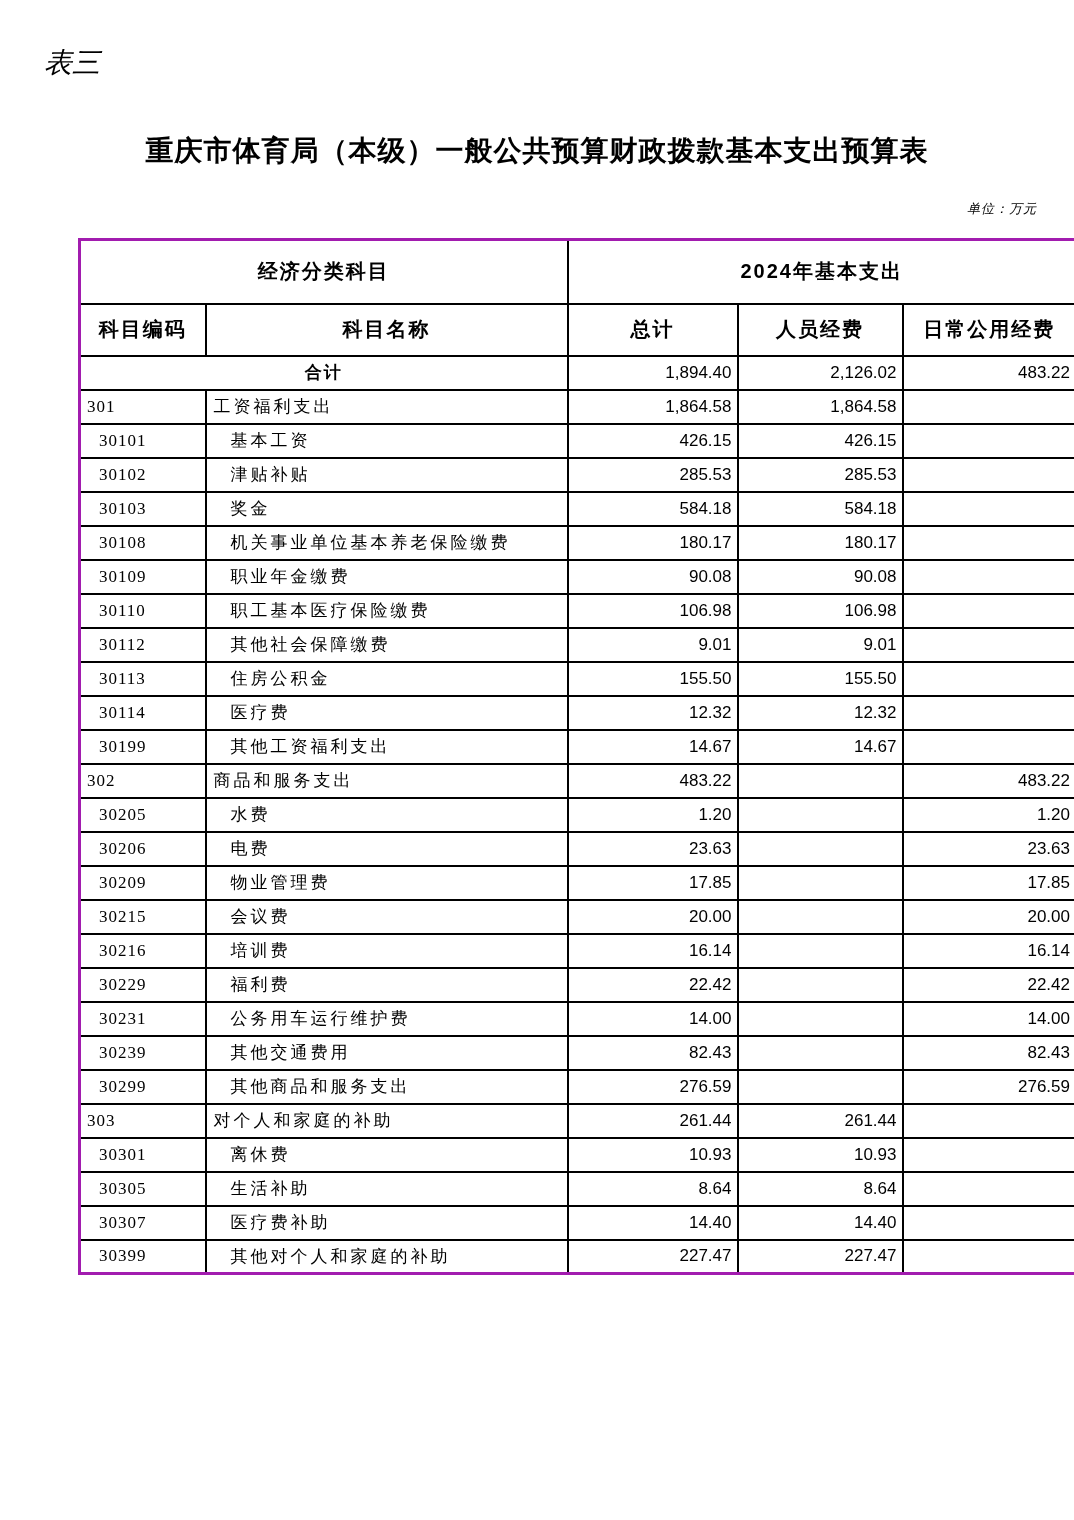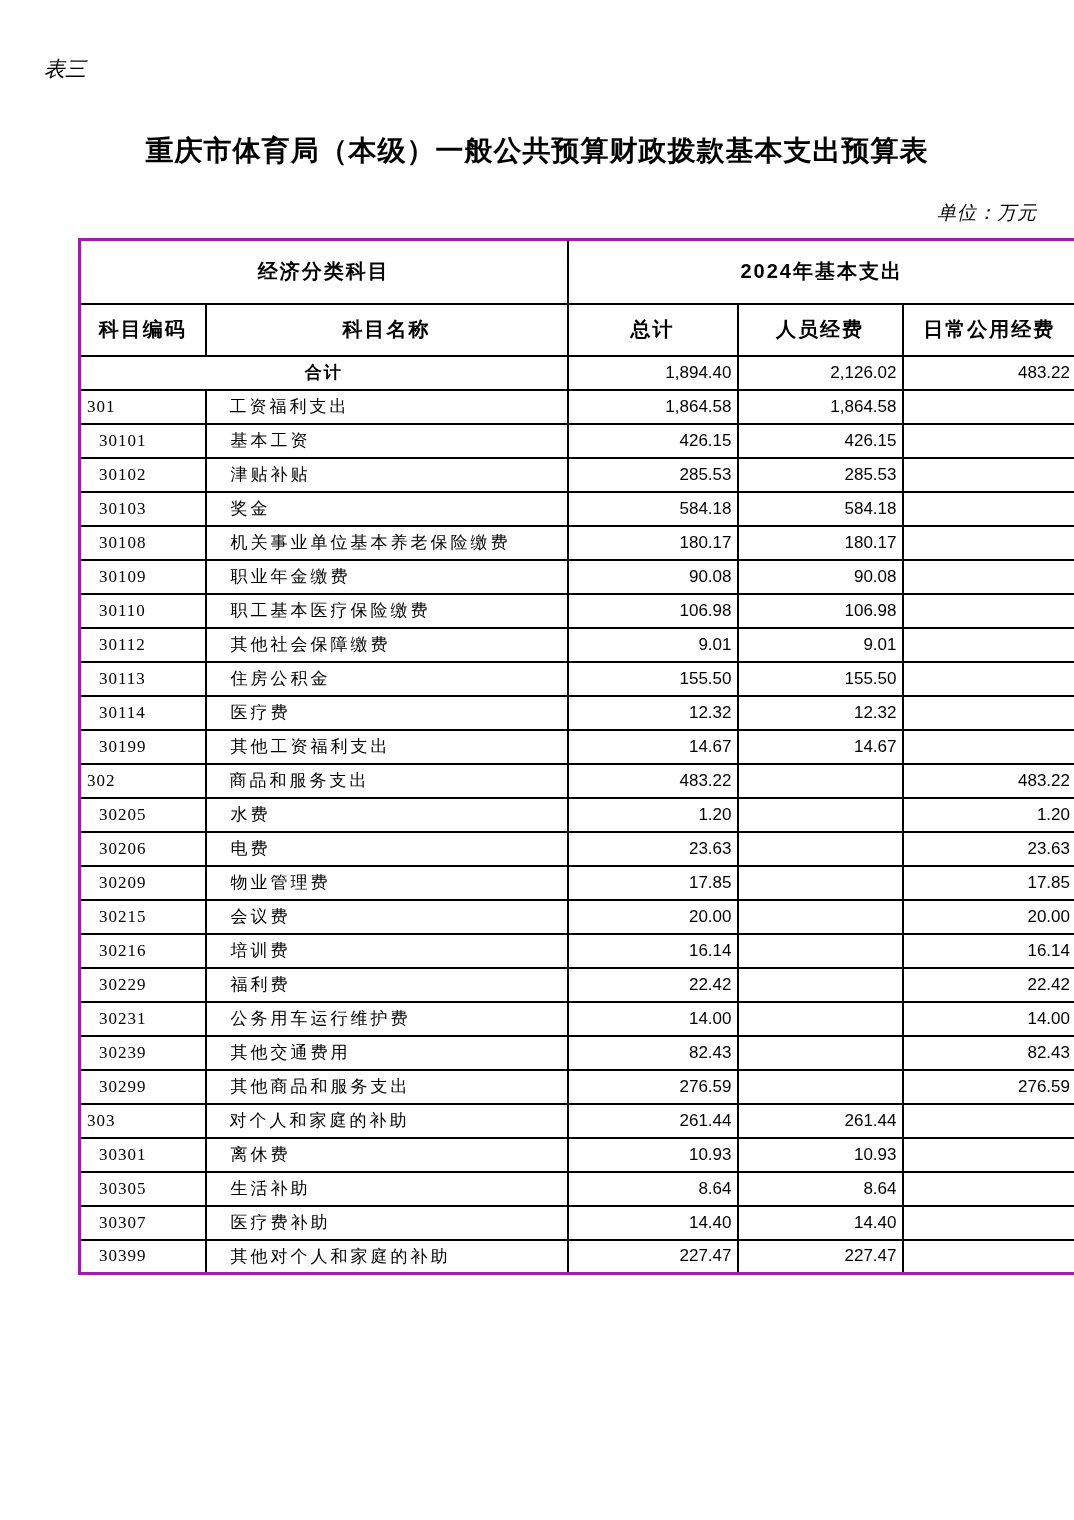--- a/index.html
+++ b/index.html
@@ -7,35 +7,35 @@
   body {
     width: 1074px; height: 1520px;
     position: relative;
     font-family: "Liberation Serif", serif;
     color: #000;
     overflow: hidden;
   }
   .page { position: absolute; inset: 0; background: #fff; }
 
   .table-label {
-    position: absolute; left: 44px; top: 55px;
-    font-size: 21px; font-style: italic;
+    position: absolute; left: 44px; top: 44px;
+    font-size: 28px; font-style: italic;
     font-family: "Liberation Serif", serif;
   }
   .doc-title {
     position: absolute; left: 0; top: 120px; width: 1074px;
     text-align: center;
     font-size: 28px; font-weight: 700;
     font-family: "Liberation Sans", sans-serif;
     letter-spacing: 1px;
     margin-top: 12px;
   }
   .unit-note {
     position: absolute; top: 200px; right: 37px;
-    font-size: 19px; font-style: italic;
+    font-size: 13px; font-style: italic;
     font-family: "Liberation Serif", serif;
     letter-spacing: 1px;
   }
 
   table.budget-table {
     position: absolute; left: 40px; top: 238px;
     width: 997px;
     border-collapse: collapse;
     table-layout: fixed;
     border: 3px solid #a21caf;
@@ -69,21 +69,21 @@
   .cell-code {
     font-family: "Liberation Serif", serif;
     text-align: left;
     padding-left: 6px;
     letter-spacing: 1px;
   }
   tr.sub .cell-code { padding-left: 18px; }
   .cell-name {
     font-family: "Liberation Serif", serif;
     text-align: left;
-    padding-left: 23px;
+    padding-left: 7px;
     letter-spacing: 3px;
   }
   tr.sub .cell-name { padding-left: 24px; }
   .cell-num {
     font-family: "Liberation Sans", sans-serif;
     text-align: right;
     padding-right: 5px;
     letter-spacing: 0;
   }
 </style>

